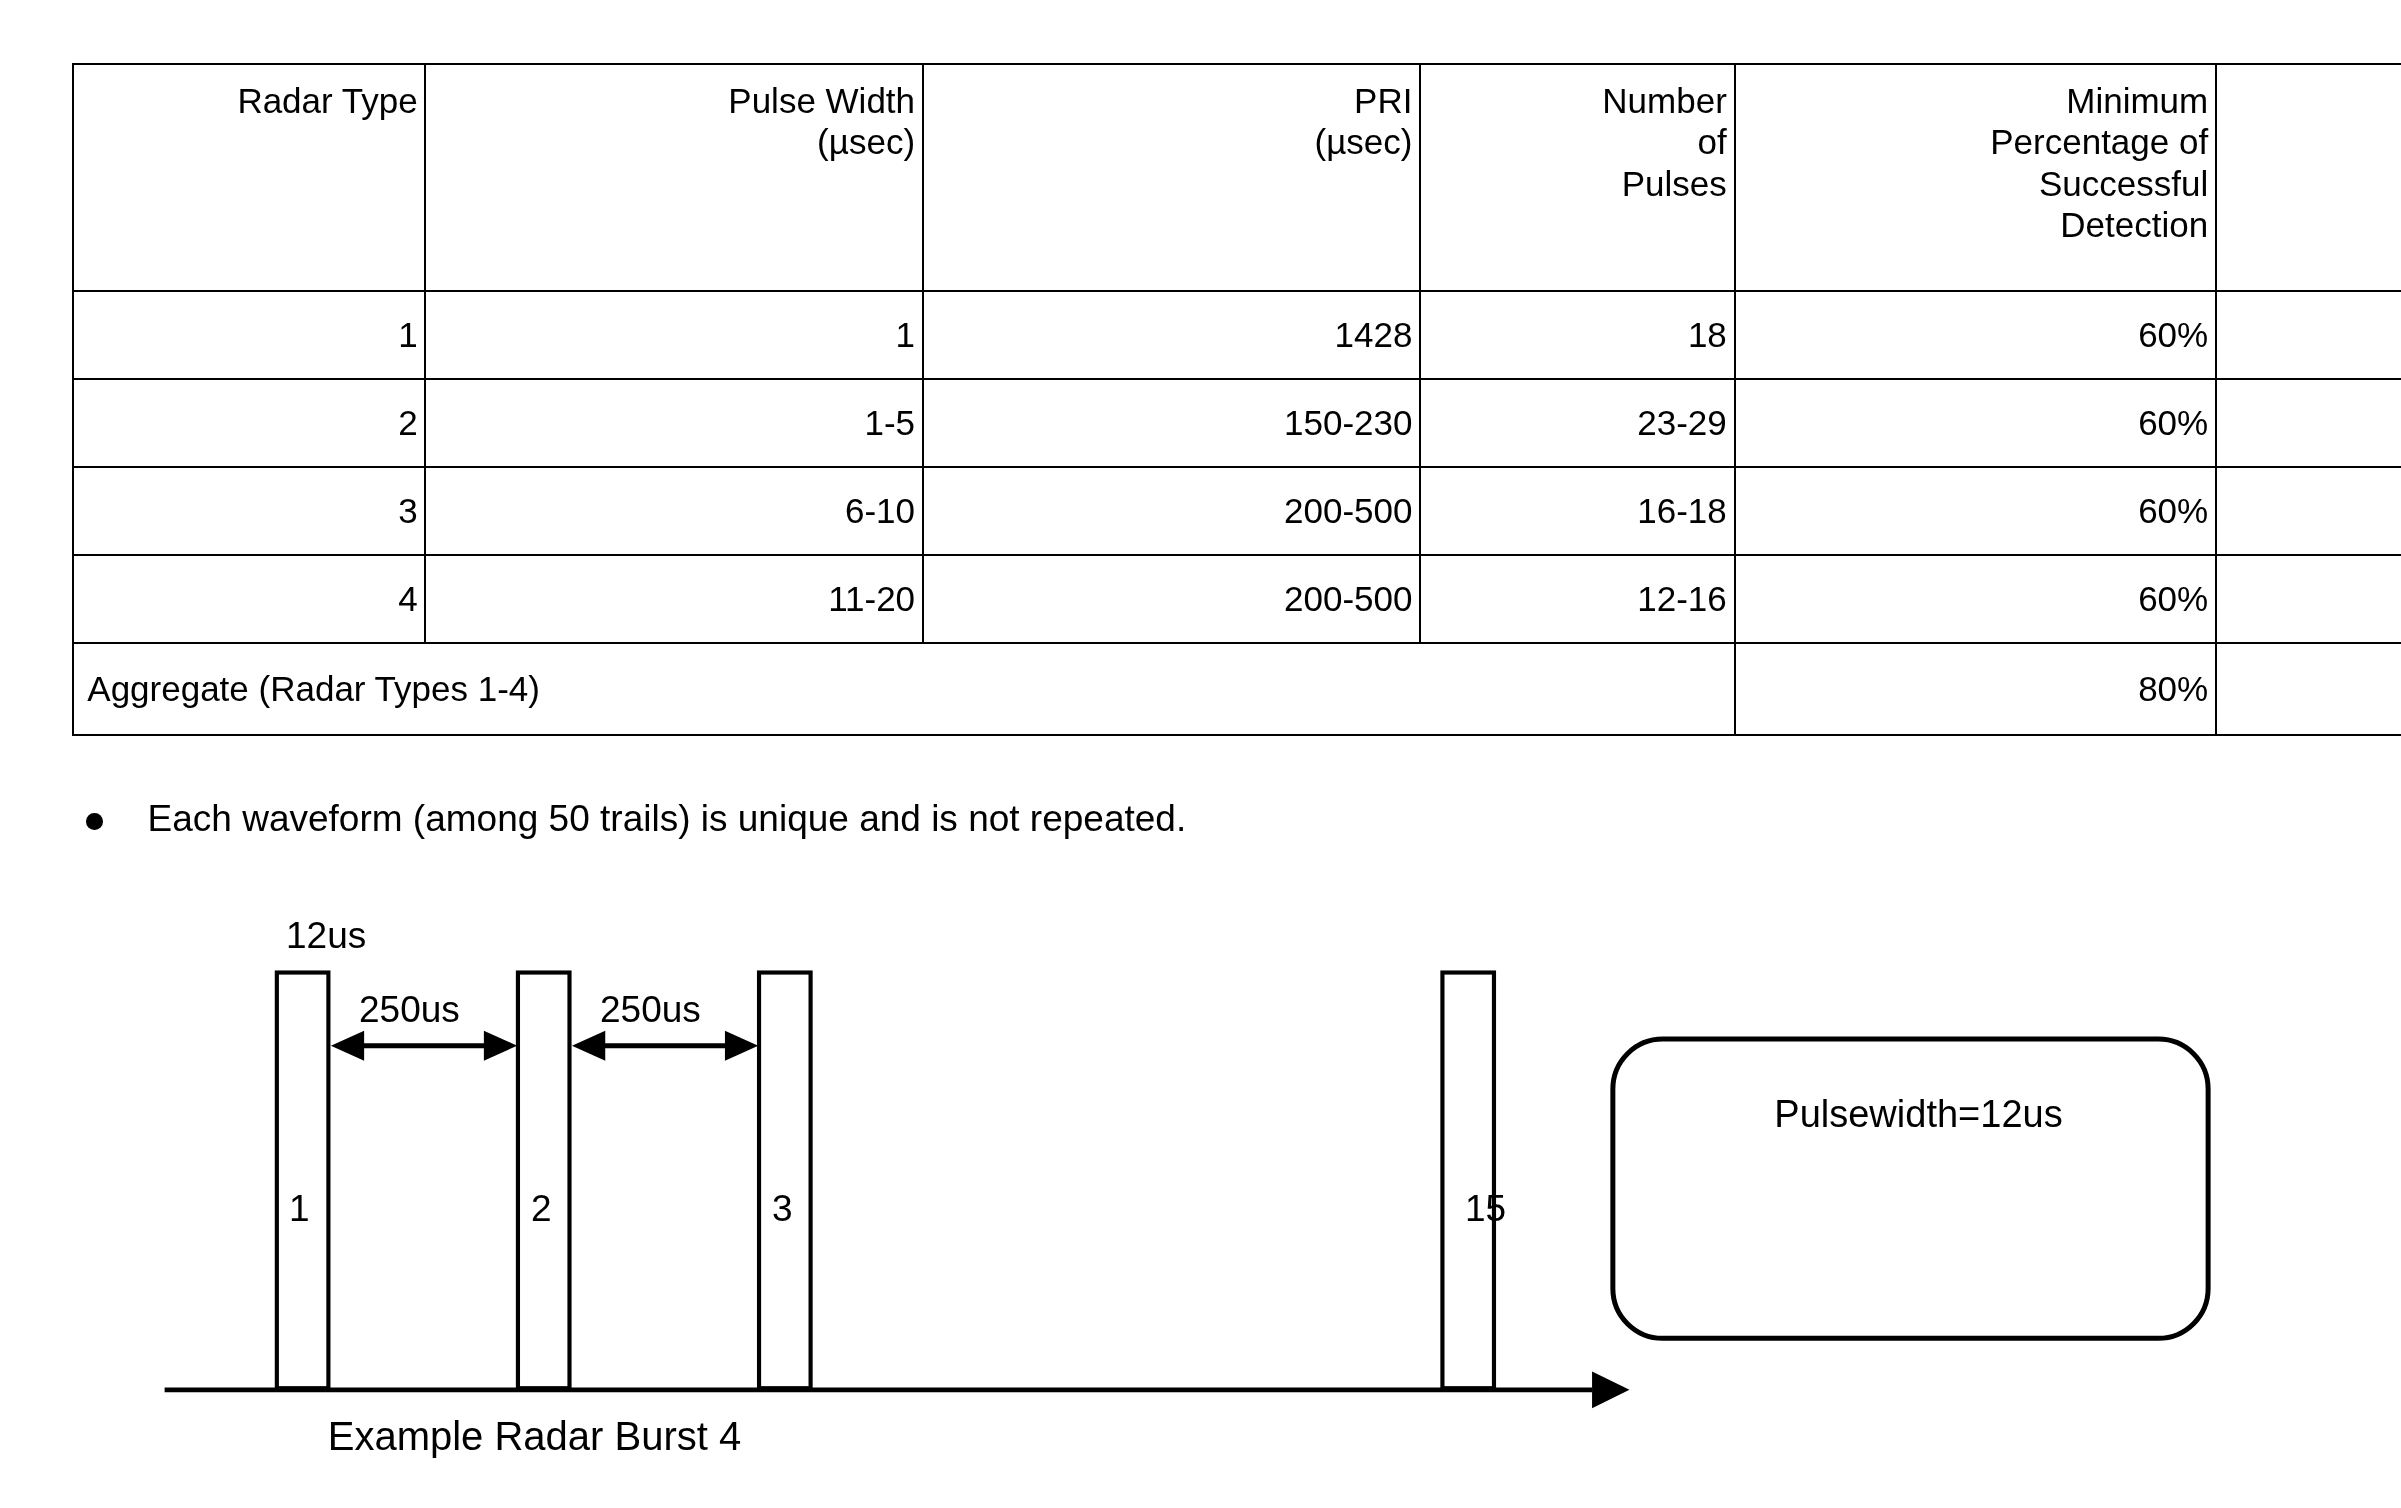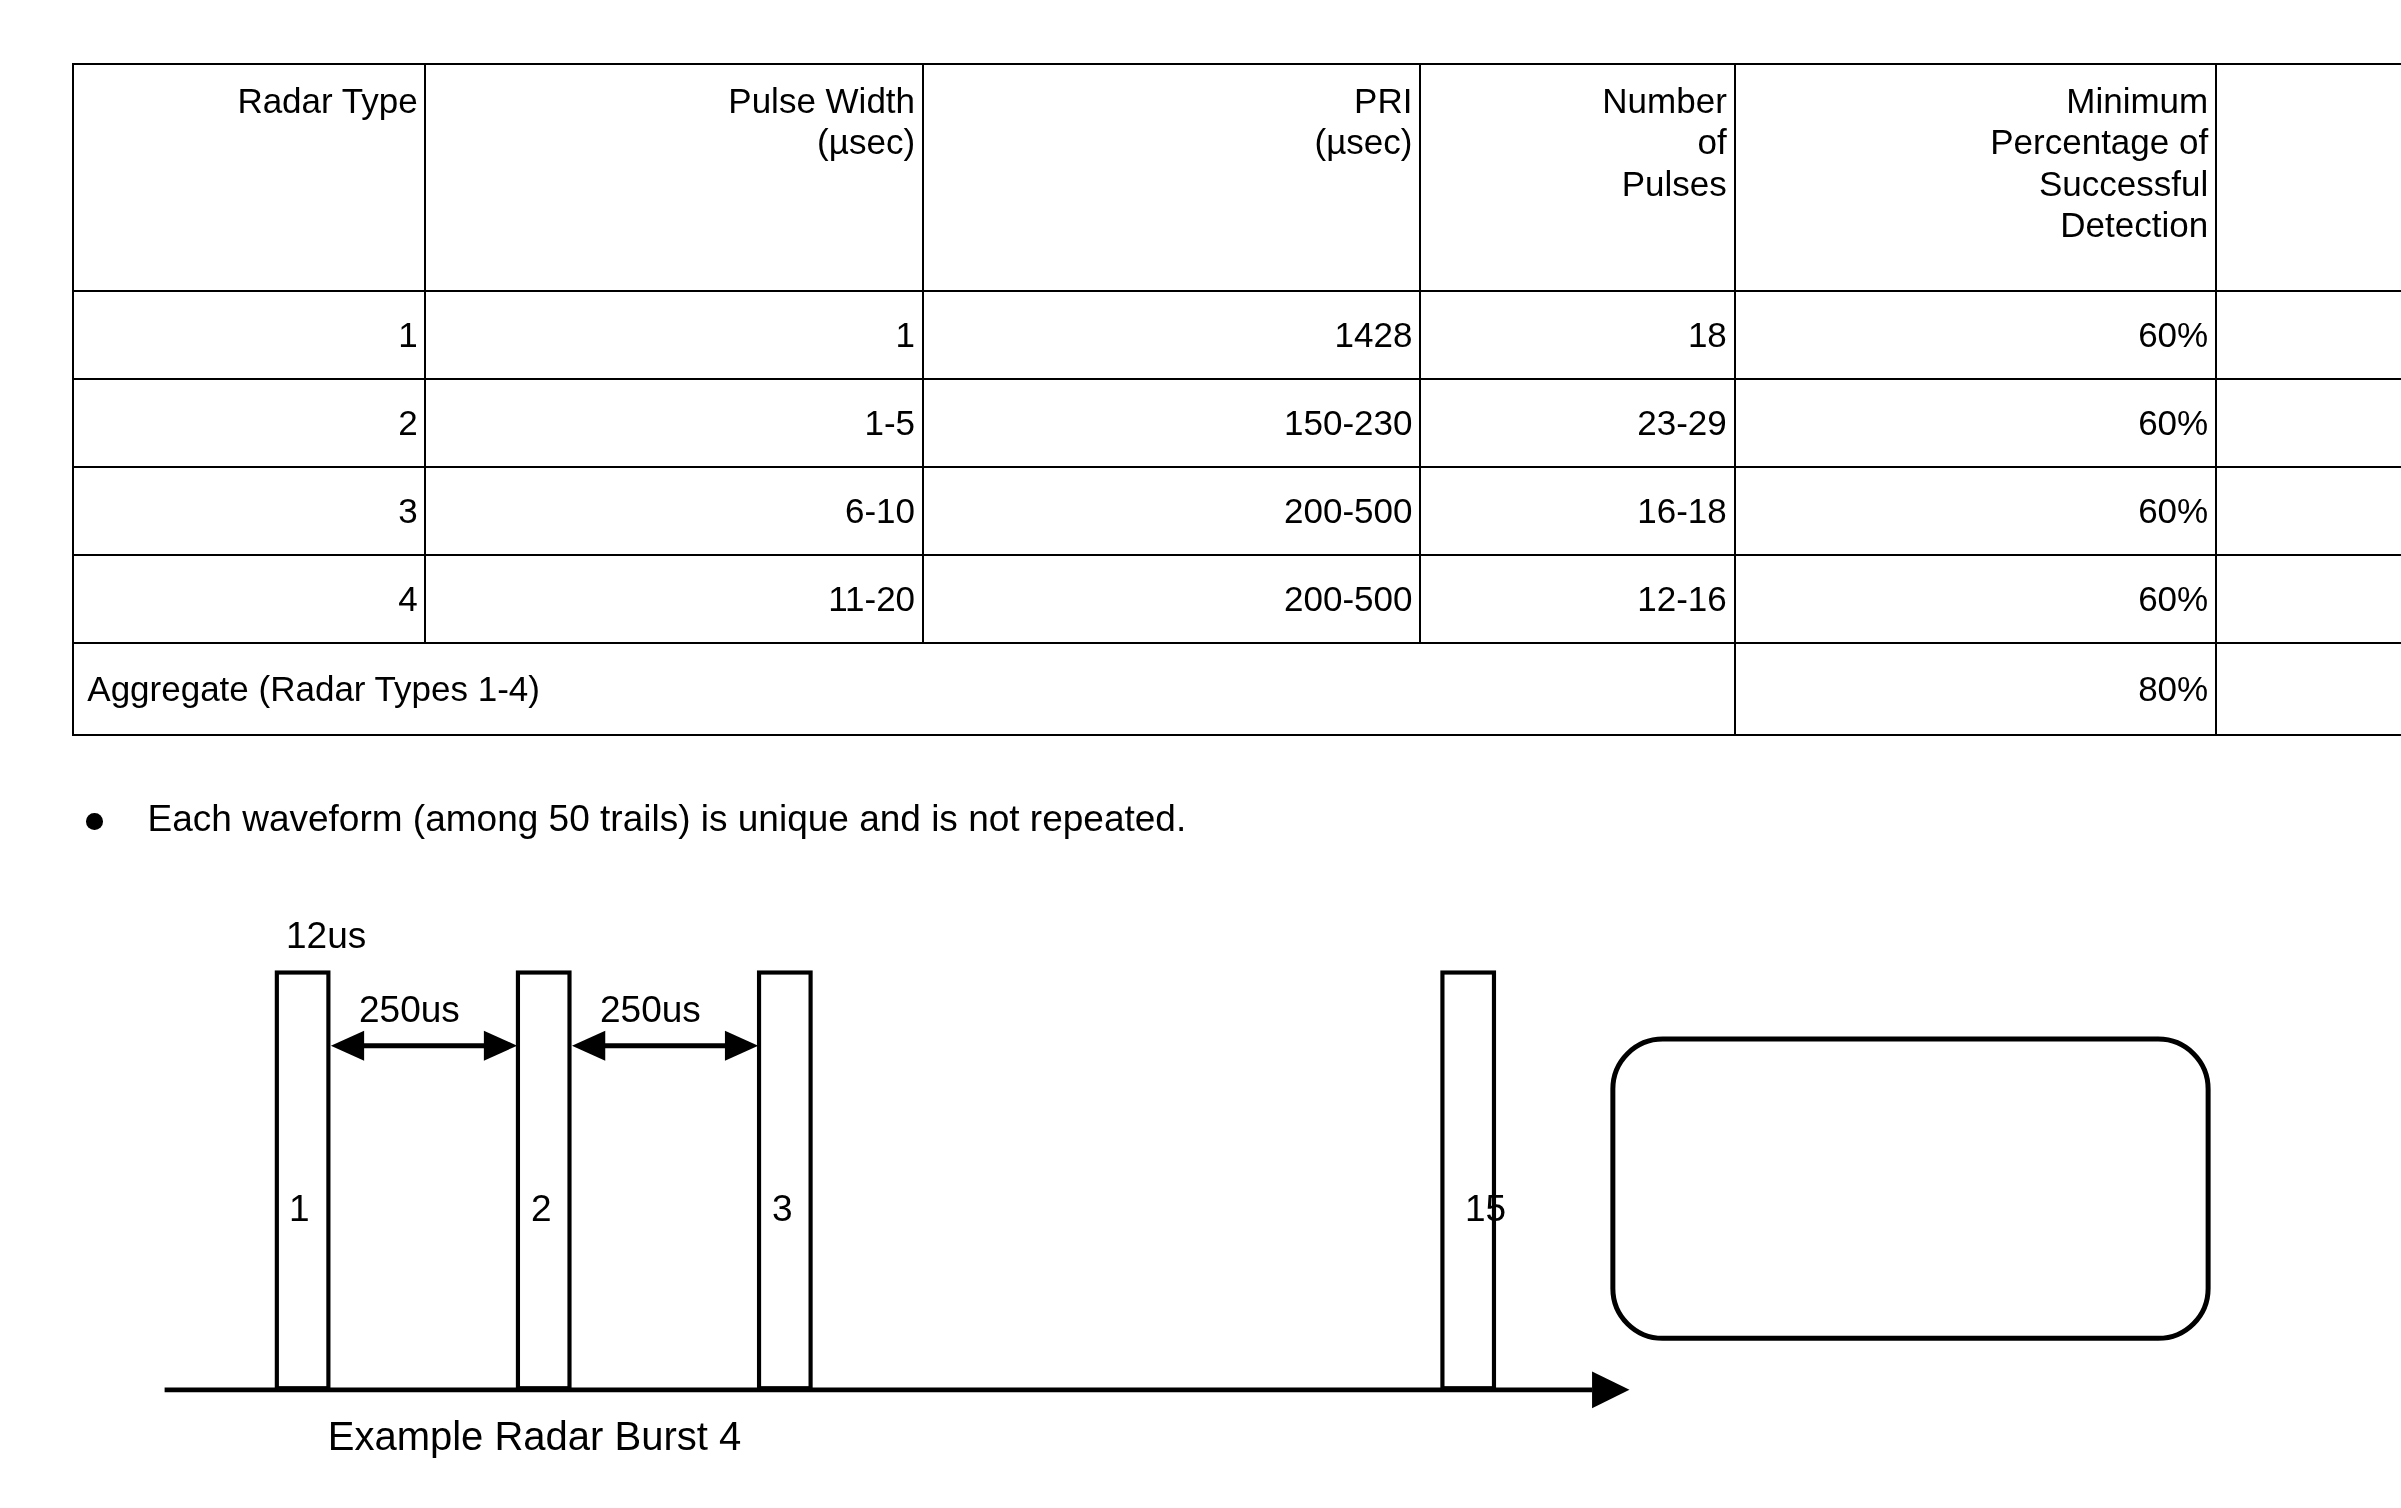--- a/index.html
+++ b/index.html
@@ -243,18 +243,19 @@
   <div class="dlabel" style="left:359px; top:110px;">250us</div>
   <div class="dlabel" style="left:600px; top:110px;">250us</div>
 
   <div class="pulse-num" style="left:289px; top:309px;">1</div>
   <div class="pulse-num" style="left:531px; top:309px;">2</div>
   <div class="pulse-num" style="left:772px; top:309px;">3</div>
   <div class="pulse-num" style="left:1465px; top:309px;">15</div>
 </div>
 
 <div class="callout-text">
+  <div>Pulsewidth=12us</div>
 </div>
 
 <div class="caption">
   <span class="caption-inner">Example Radar Burst 4</span>
 </div>
 
 
 </body></html>

